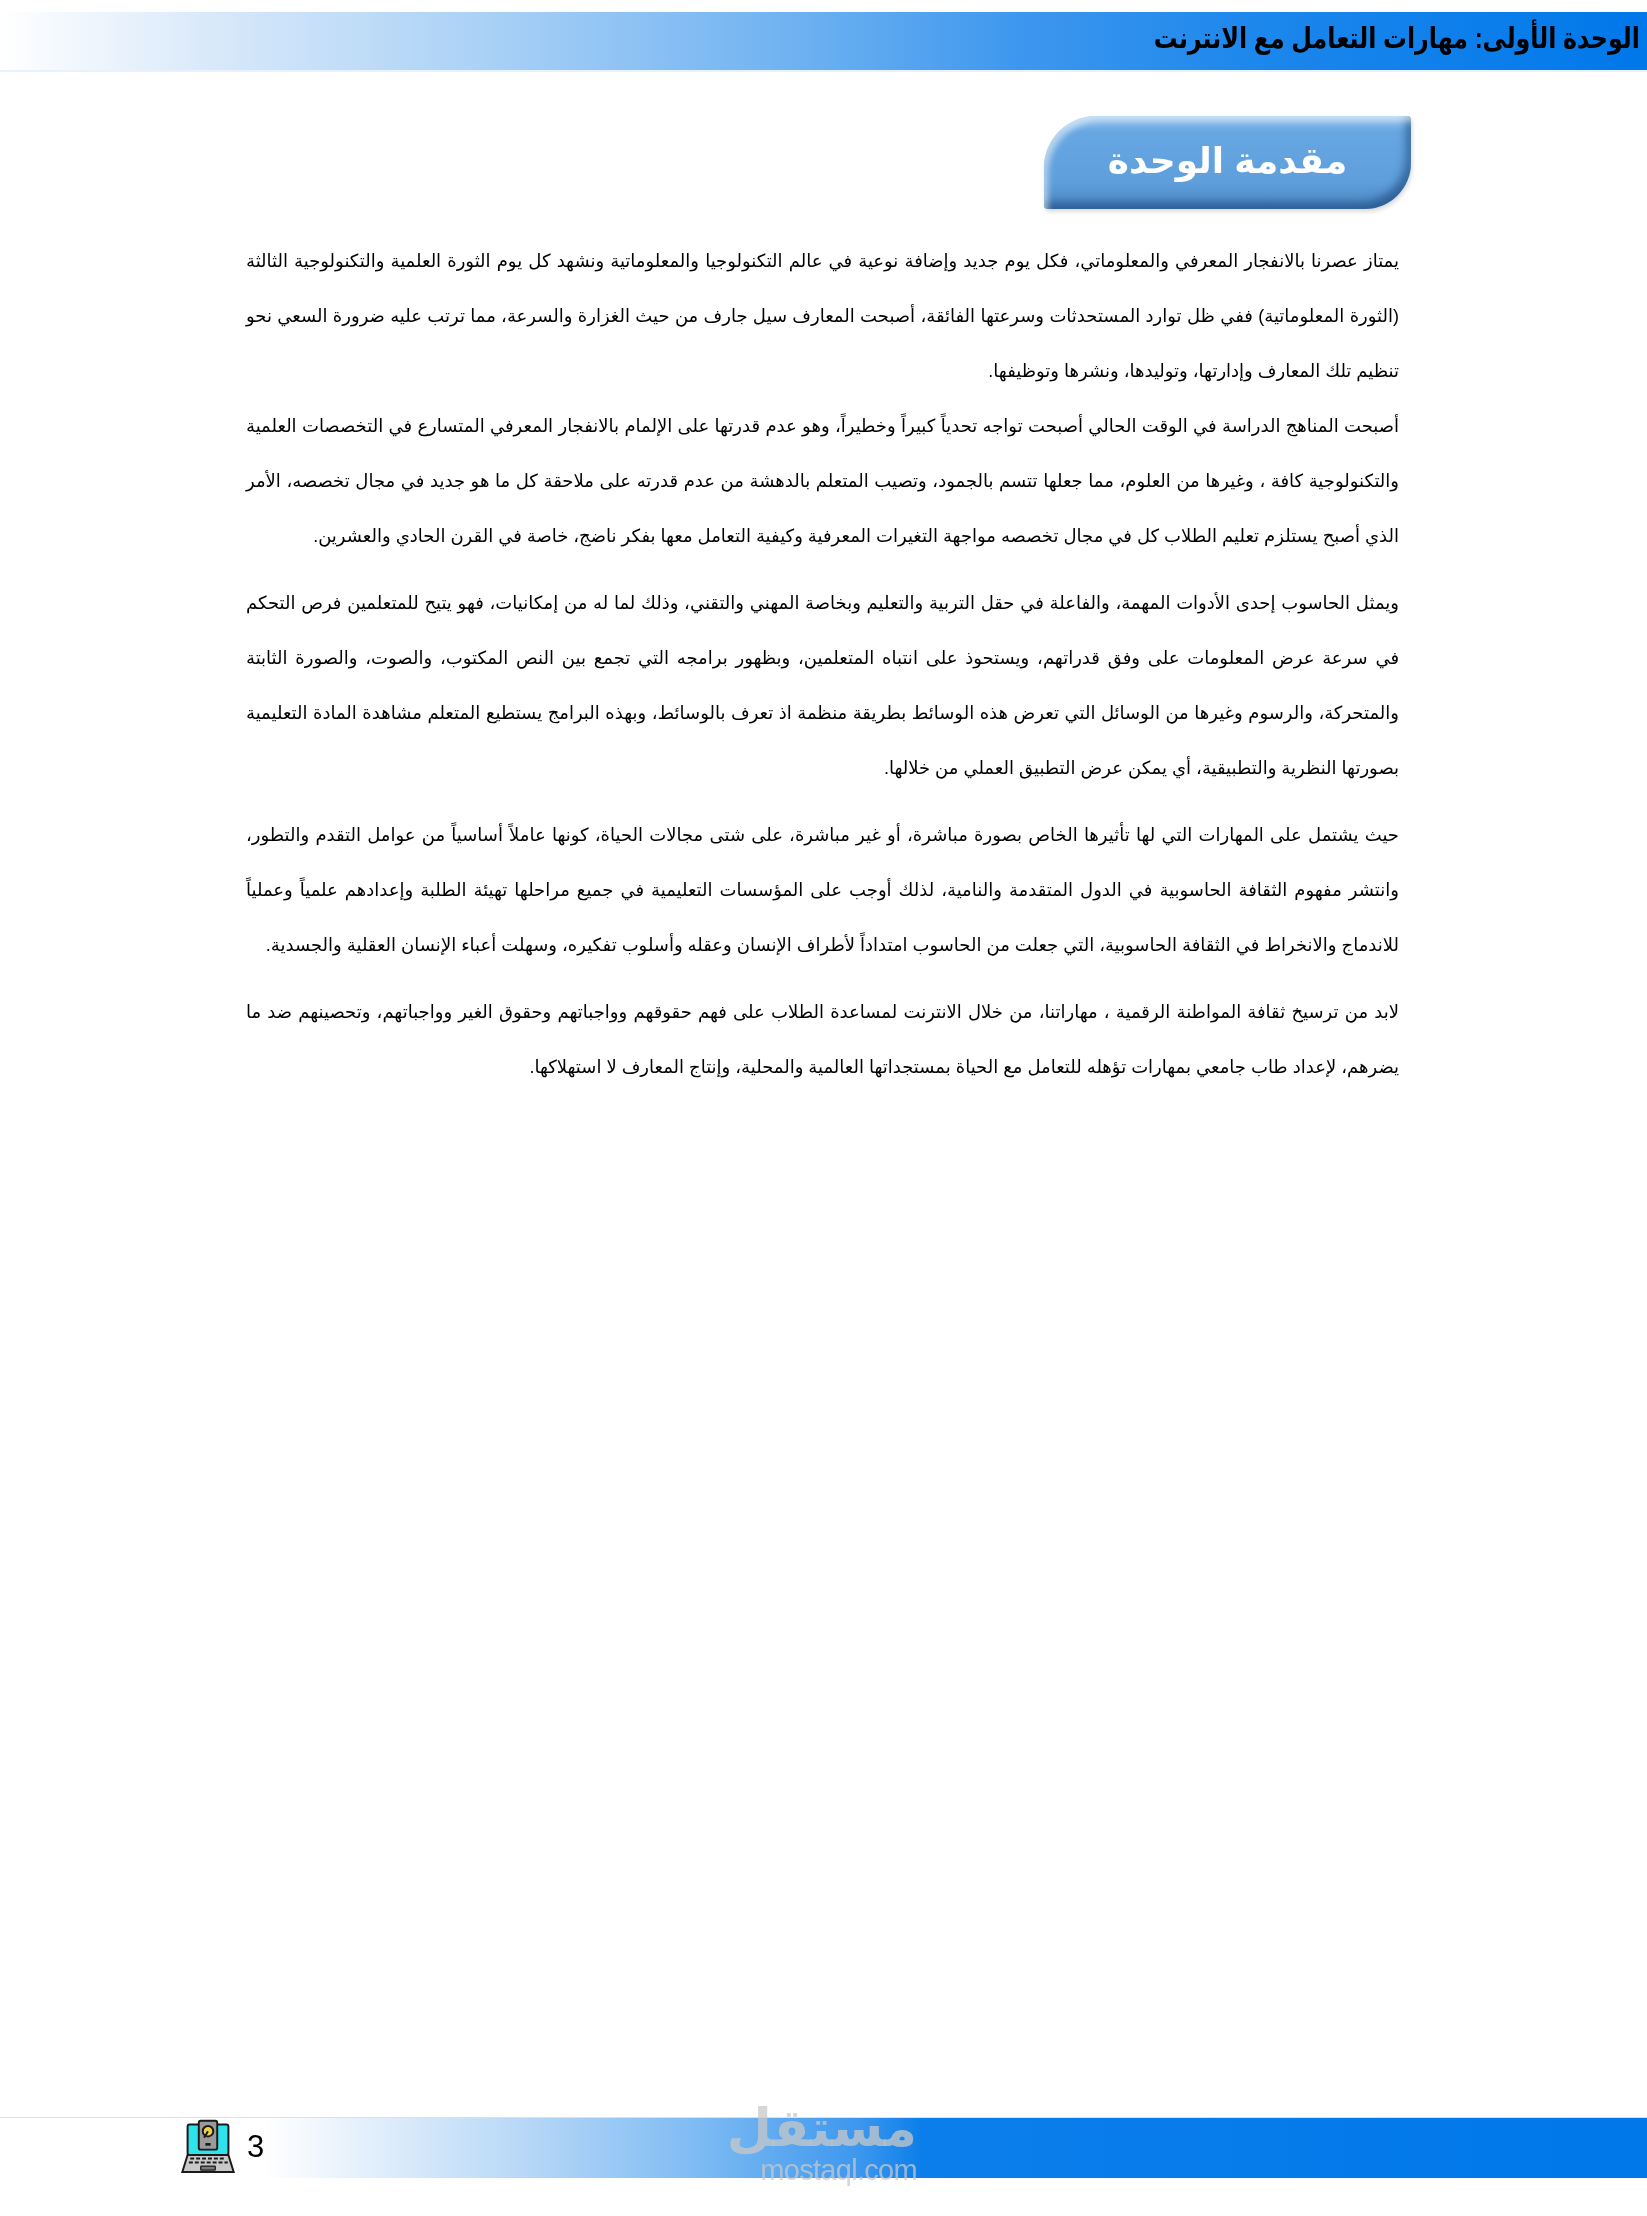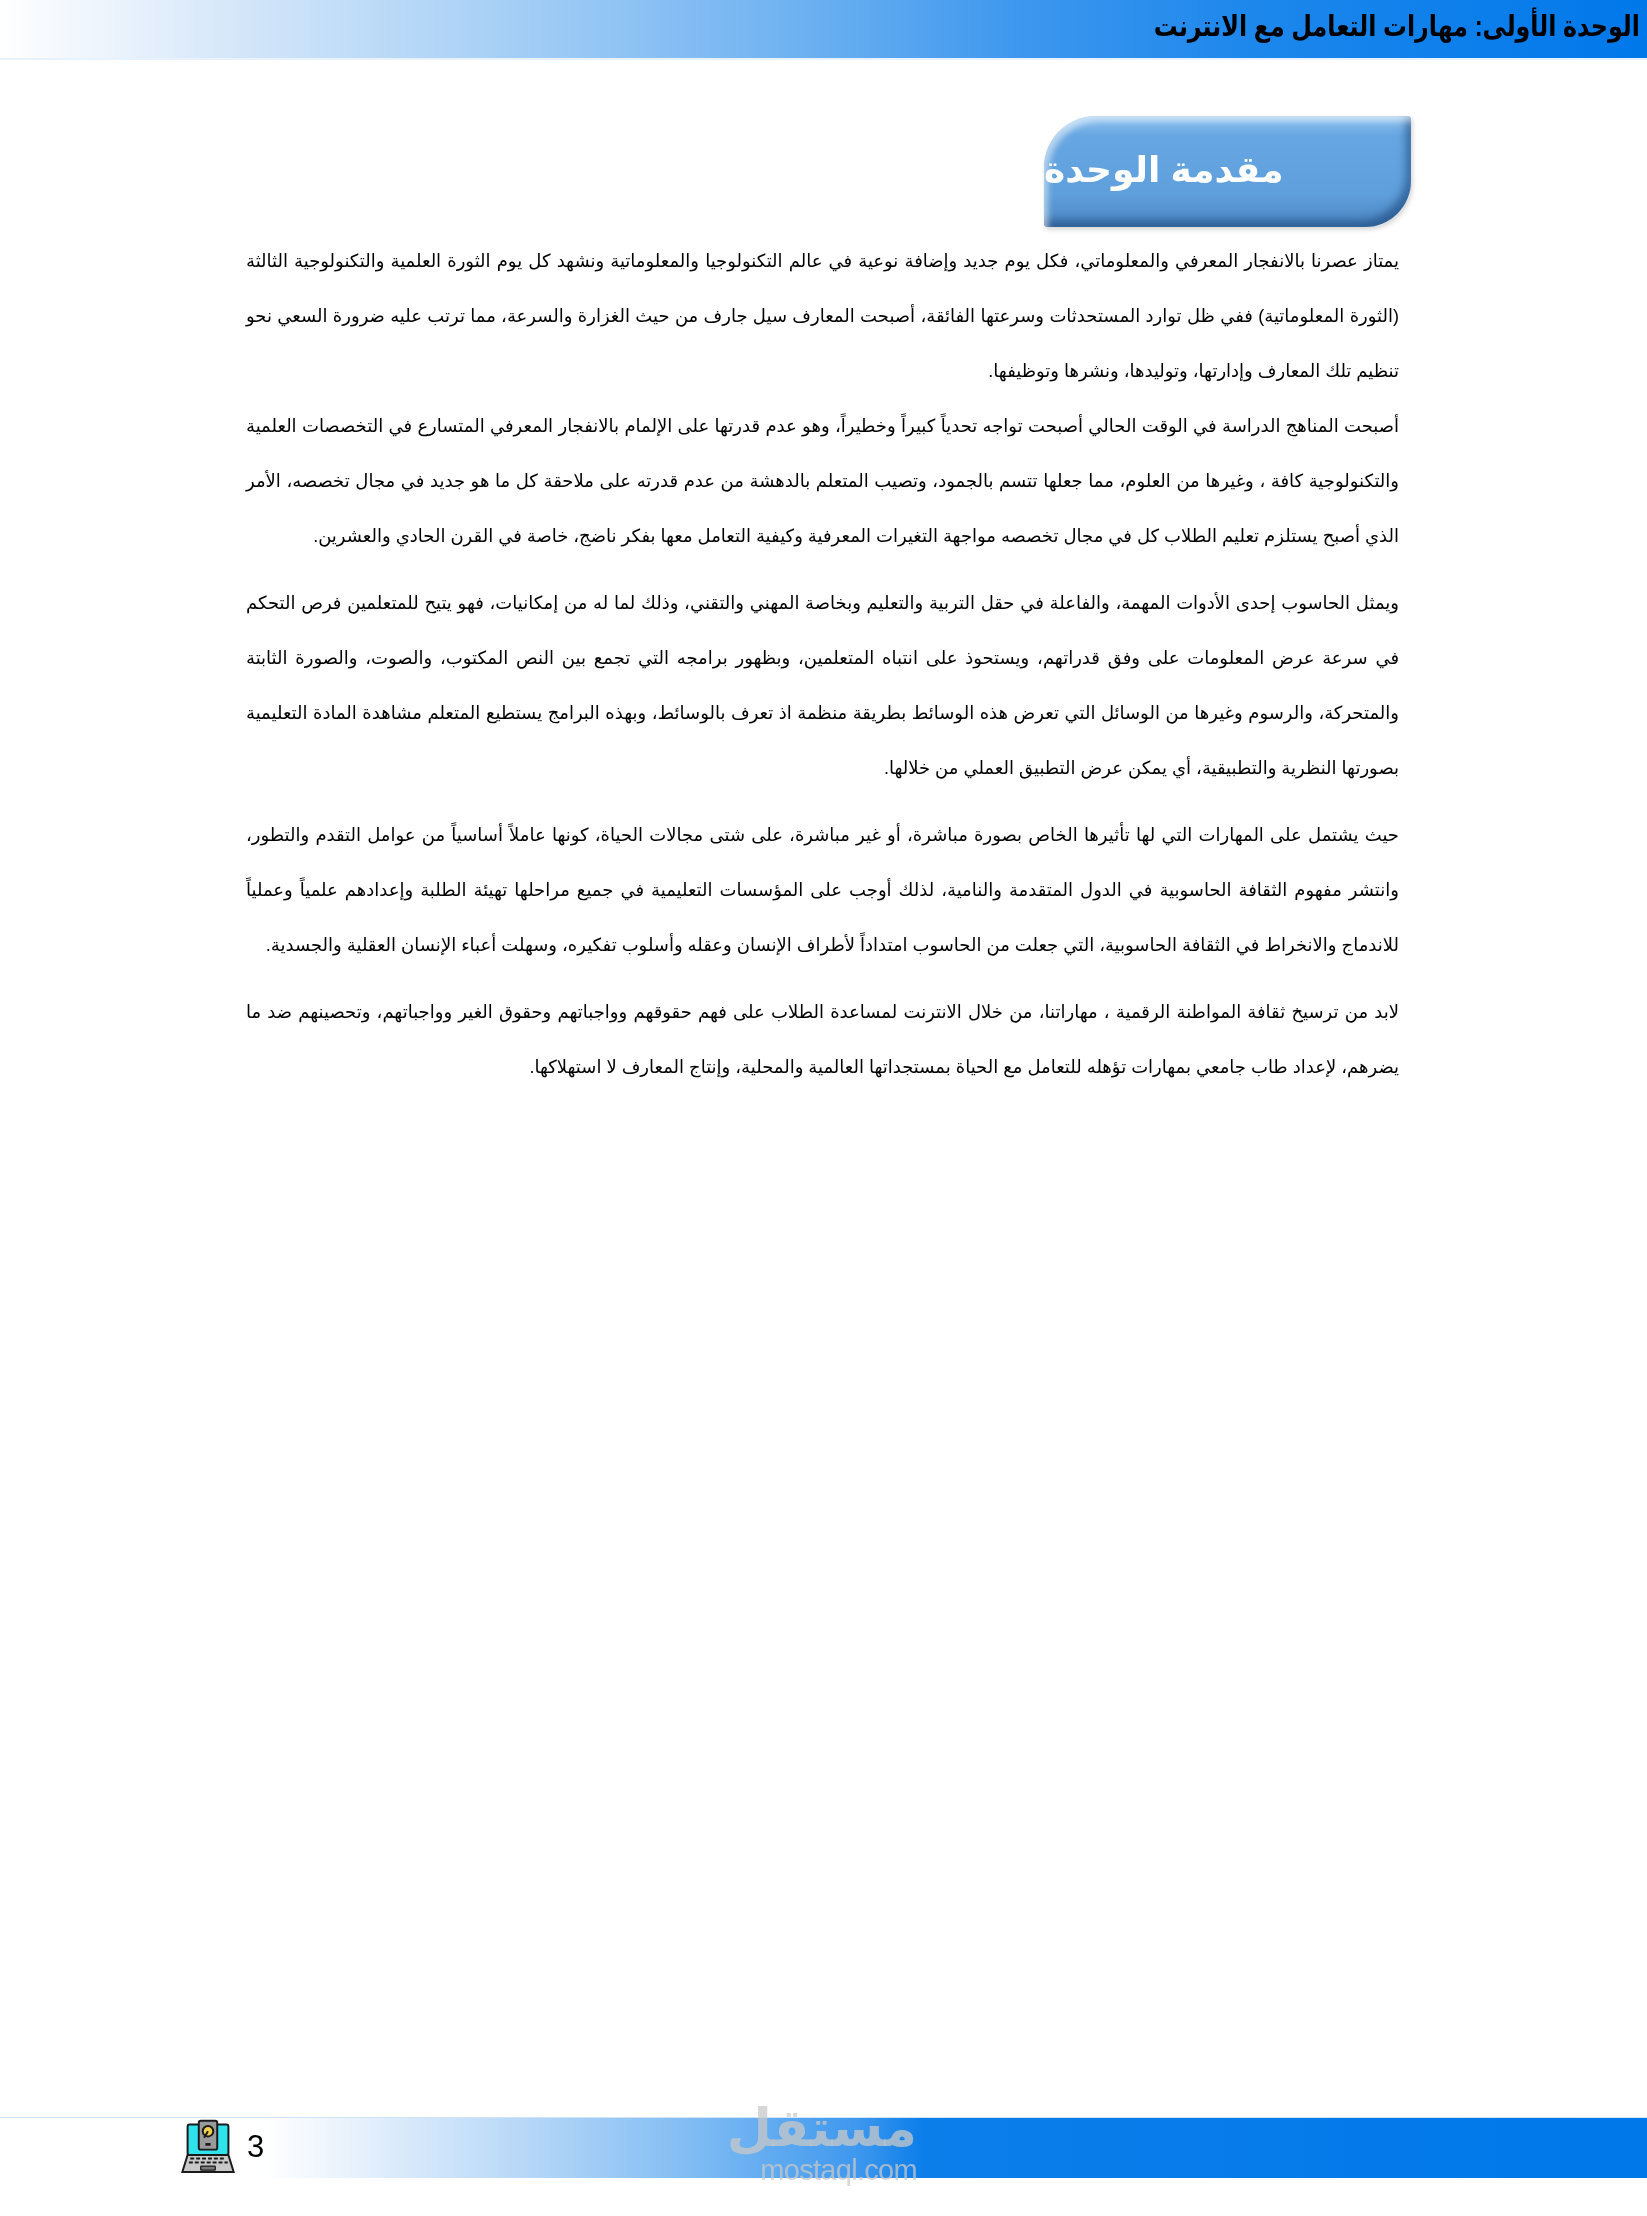--- a/index.html
+++ b/index.html
@@ -3,38 +3,38 @@
   <meta charset="utf-8">
   <style>
     html, body { margin:0; padding:0; }
     body {
       width:1648px; height:2216px; position:relative; overflow:hidden;
       background:#ffffff;
       font-family:"Liberation Sans", "DejaVu Sans", sans-serif;
       color:#000;
     }
     .header-band {
-      position:absolute; left:0; top:0; width:1648px; height:58px;
+      position:absolute; left:0; top:12px; width:1648px; height:58px;
       background:linear-gradient(to right, #ffffff 0%, #dbeafa 12%, #a8d0f6 30%, #6fb2f1 48%, #3d97ee 62%, #1d87ec 76%, #0078ea 100%);
       border-bottom:2px solid #e8f2fc;
     }
     .header-title {
       position:absolute; right:8px; top:9.3px;
       direction:rtl;
       font-size:29px; font-weight:bold; letter-spacing:-0.7px;
       color:#000;
       transform:scaleX(0.82); transform-origin:right center;
       white-space:nowrap;
     }
     .section-tab {
-      position:absolute; left:1044px; top:116px; width:367px; height:111px;
+      position:absolute; left:1044px; top:116px; width:367px; height:93px;
       background:linear-gradient(180deg, #8fc1ee 0%, #66a6e2 18%, #5f9fdc 70%, #4b86c2 100%);
       border-radius:52px 4px 46px 4px;
       box-shadow:inset 4px 5.3px 6.6px rgba(255,255,255,0.55), inset -5.3px -6.6px 8px rgba(20,60,110,0.55), 1.3px 2.7px 4px rgba(0,0,0,0.15);
-      display:flex; align-items:center; justify-content:flex-start;
+      display:flex; align-items:center; justify-content:center;
     }
     .section-tab span {
       direction:rtl; color:#ffffff; font-size:36px; font-weight:bold;
       margin-top:-4px;
     }
     .body-text {
       position:absolute; left:246px; top:234px; width:1153px;
       direction:rtl; text-align:justify; text-align-last:right;
       font-size:18px; line-height:55px;
     }

